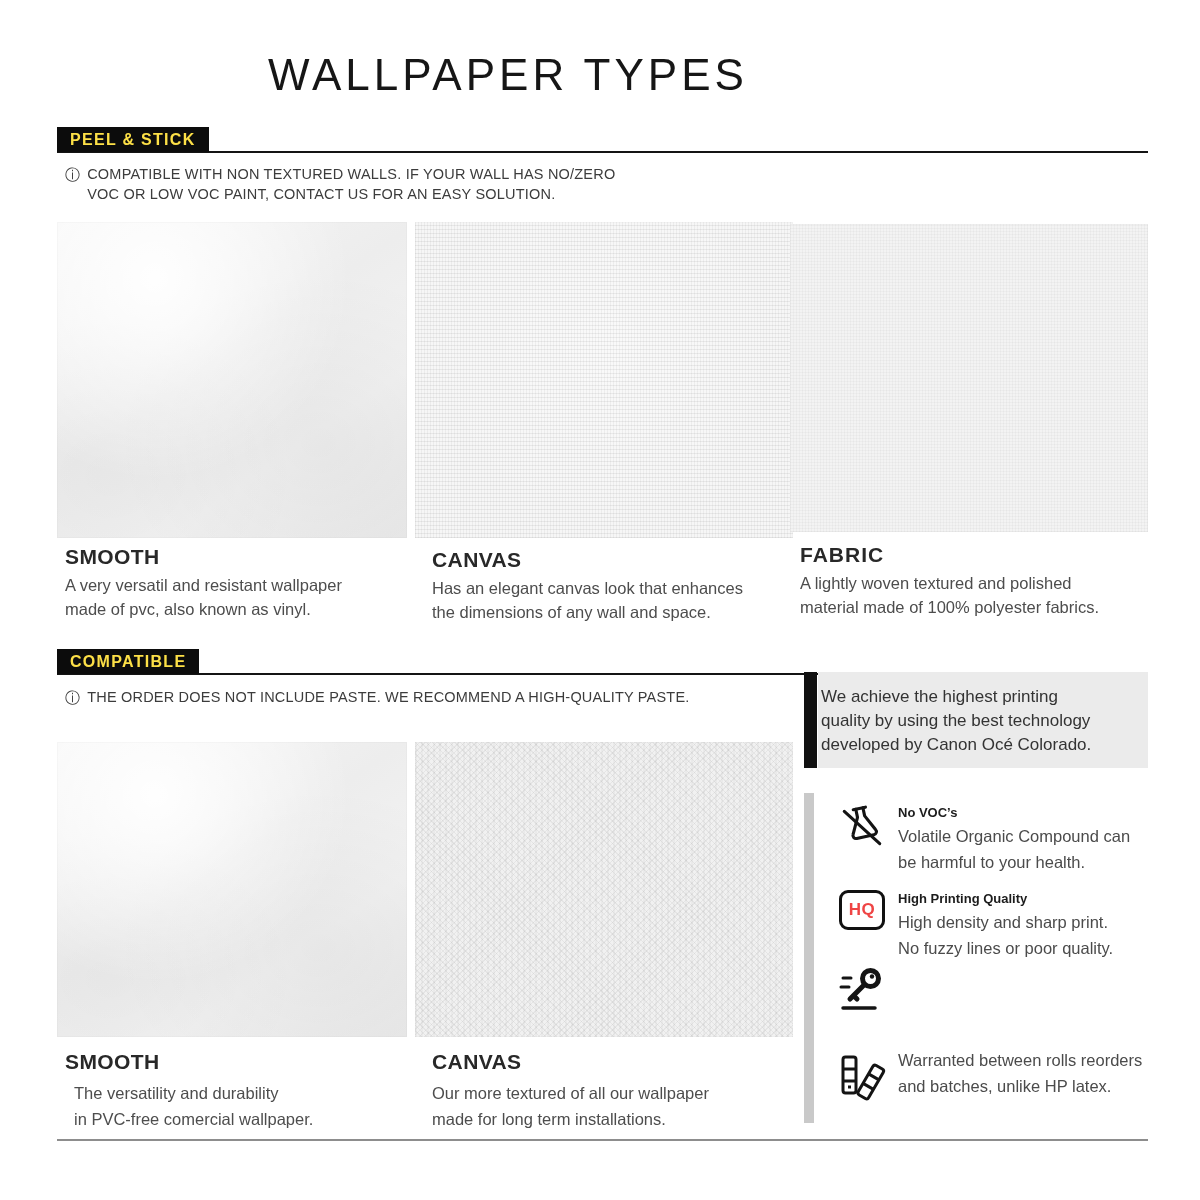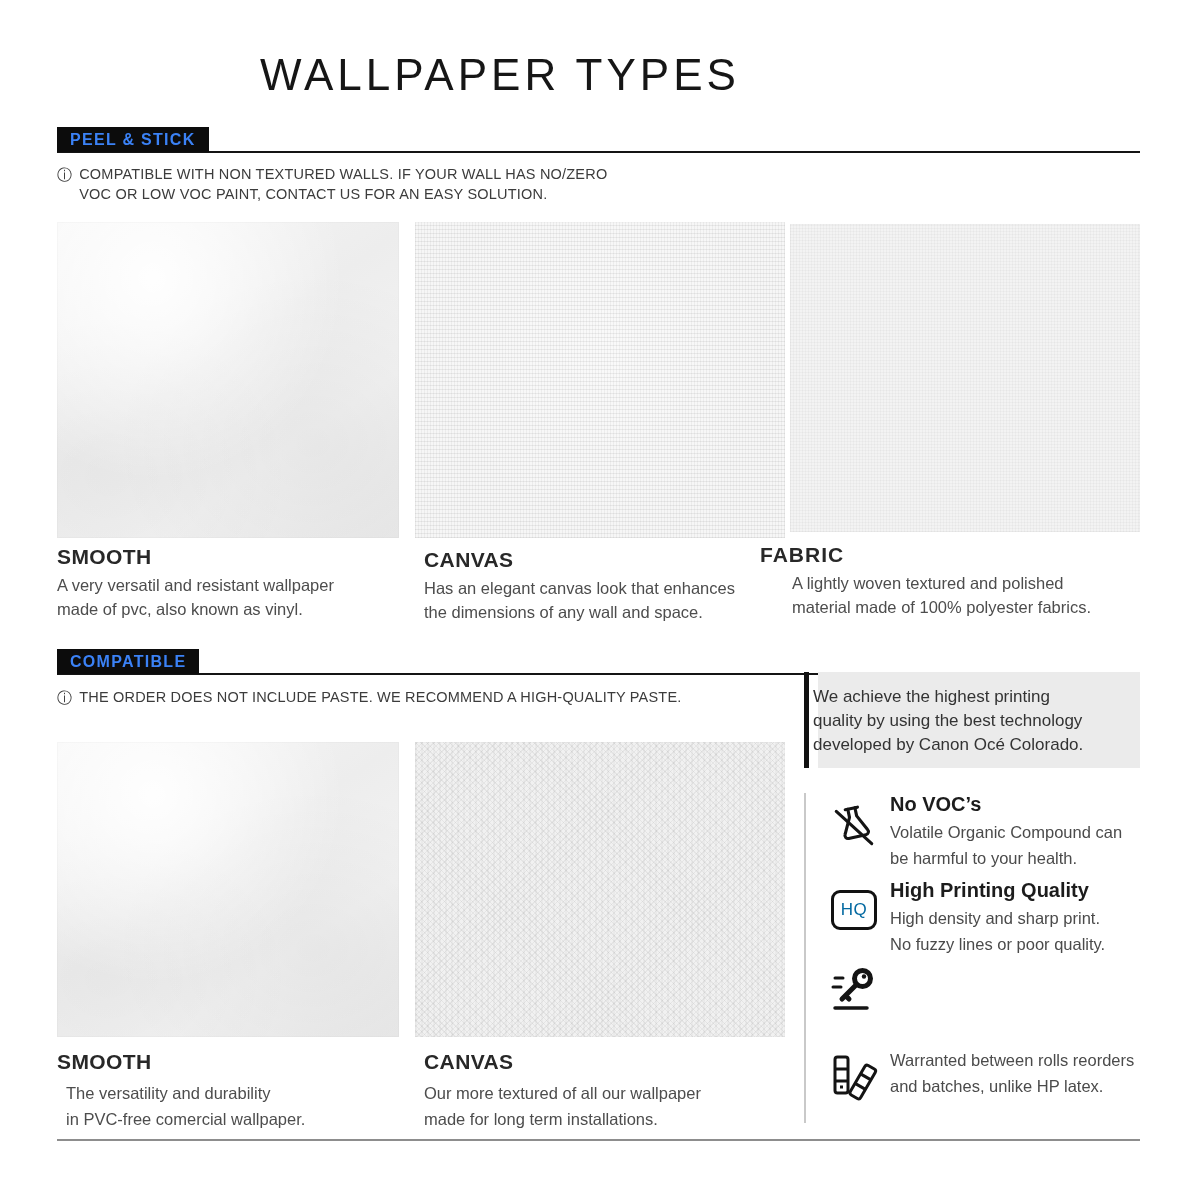--- a/index.html
+++ b/index.html
@@ -1,30 +1,30 @@
 <!DOCTYPE html>
 <html><head>
 <meta charset="utf-8">
 <style>
   html,body{margin:0;padding:0;background:#ffffff;}
   #page{
     position:relative;width:1200px;height:1200px;background:#ffffff;
     font-family:"Liberation Sans", sans-serif;overflow:hidden;color:#1b1b1b;
   }
-  .abs{position:absolute;}
+  .abs{position:absolute;padding-left:8px;}
 
   
   #page-title{
     left:0;top:50px;width:1000px;text-align:center;
     font-size:44px;font-weight:400;letter-spacing:4px;color:#161616;
   }
 
   
   .badge{
-    background:#0c0c0c;color:#3b82f6;font-size:16px;font-weight:700;
+    background:#0c0c0c;color:#fde047;font-size:16px;font-weight:700;
     letter-spacing:1.3px;padding:4px 13px 3px 13px;z-index:2;
   }
   #badge-peel{left:57px;top:127px;}
   #badge-trad{left:57px;top:649px;}
   .rule{height:2px;background:#141414;}
   #rule-peel{left:57px;top:151px;width:1083px;}
   #rule-trad{left:57px;top:673px;width:1083px;}
 
   
   .note{display:flex;gap:7px;font-size:14.5px;letter-spacing:0.2px;color:#3c3c3c;line-height:19.5px;}
@@ -65,21 +65,21 @@
   #sw-ps-smooth{left:57px;top:222px;width:342px;height:316px;}
   #sw-ps-canvas{left:415px;top:222px;width:370px;height:316px;}
   #sw-ps-fabric{left:790px;top:224px;width:350px;height:308px;}
   #sw-tr-smooth{left:57px;top:742px;width:342px;height:295px;}
   #sw-tr-canvas{left:415px;top:742px;width:370px;height:295px;}
 
   
   .sw-name{font-size:21px;font-weight:700;color:#282828;letter-spacing:0.4px;}
   #name-ps-1{left:57px;top:545px;}
   #name-ps-2{left:424px;top:548px;}
-  #name-ps-3{left:760px;top:543px;letter-spacing:1px;}
+  #name-ps-3{left:792px;top:543px;letter-spacing:1px;}
   #name-tr-1{left:57px;top:1050px;}
   #name-tr-2{left:424px;top:1050px;}
   .sw-desc{font-size:16.5px;line-height:23.5px;color:#4d4d4d;white-space:pre-line;}
   #desc-ps-1{left:57px;top:574px;}
   #desc-ps-2{left:424px;top:577px;}
   #desc-ps-3{left:792px;top:572px;}
   #desc-tr-1{left:66px;top:1080px;line-height:26px;}
   #desc-tr-2{left:424px;top:1080px;line-height:26px;}
 
   
@@ -92,26 +92,26 @@
   .f-icon{left:827px;width:54px;height:54px;display:flex;align-items:center;justify-content:center;}
   #ficon-1{top:799px;}
   #ficon-2{top:883px;}
   #ficon-3{top:962px;}
   #ficon-4{top:1049px;}
   .f-text{left:890px;width:292px;}
   #ftext-1{top:793px;}
   #ftext-2{top:879px;}
   #ftext-3{top:962px;}
   #ftext-4{top:1048px;}
-  .f-title{font-size:20px;font-weight:700;color:#1c1c1c;margin:0 0 4px 0;}
+  .f-title{font-size:13px;font-weight:700;color:#1c1c1c;margin:12px 0 4px 0;}
   .f-desc{font-size:16.5px;line-height:25.5px;color:#4b4b4b;white-space:pre-line;}
   .hq-box{
     width:40px;height:34px;border:3.5px solid #111111;border-radius:9px;
     display:flex;align-items:center;justify-content:center;
-    font-weight:400;font-size:17px;letter-spacing:0.5px;color:#0369a1;
+    font-weight:700;font-size:17px;letter-spacing:0.5px;color:#ef4444;
   }
   svg.icon{display:block;}
 
   
   #footer-line{left:57px;top:1139px;width:1083px;height:2px;background:#8d8d8d;}
 </style>
 </head>
 <body>
 
 <div id="page">

